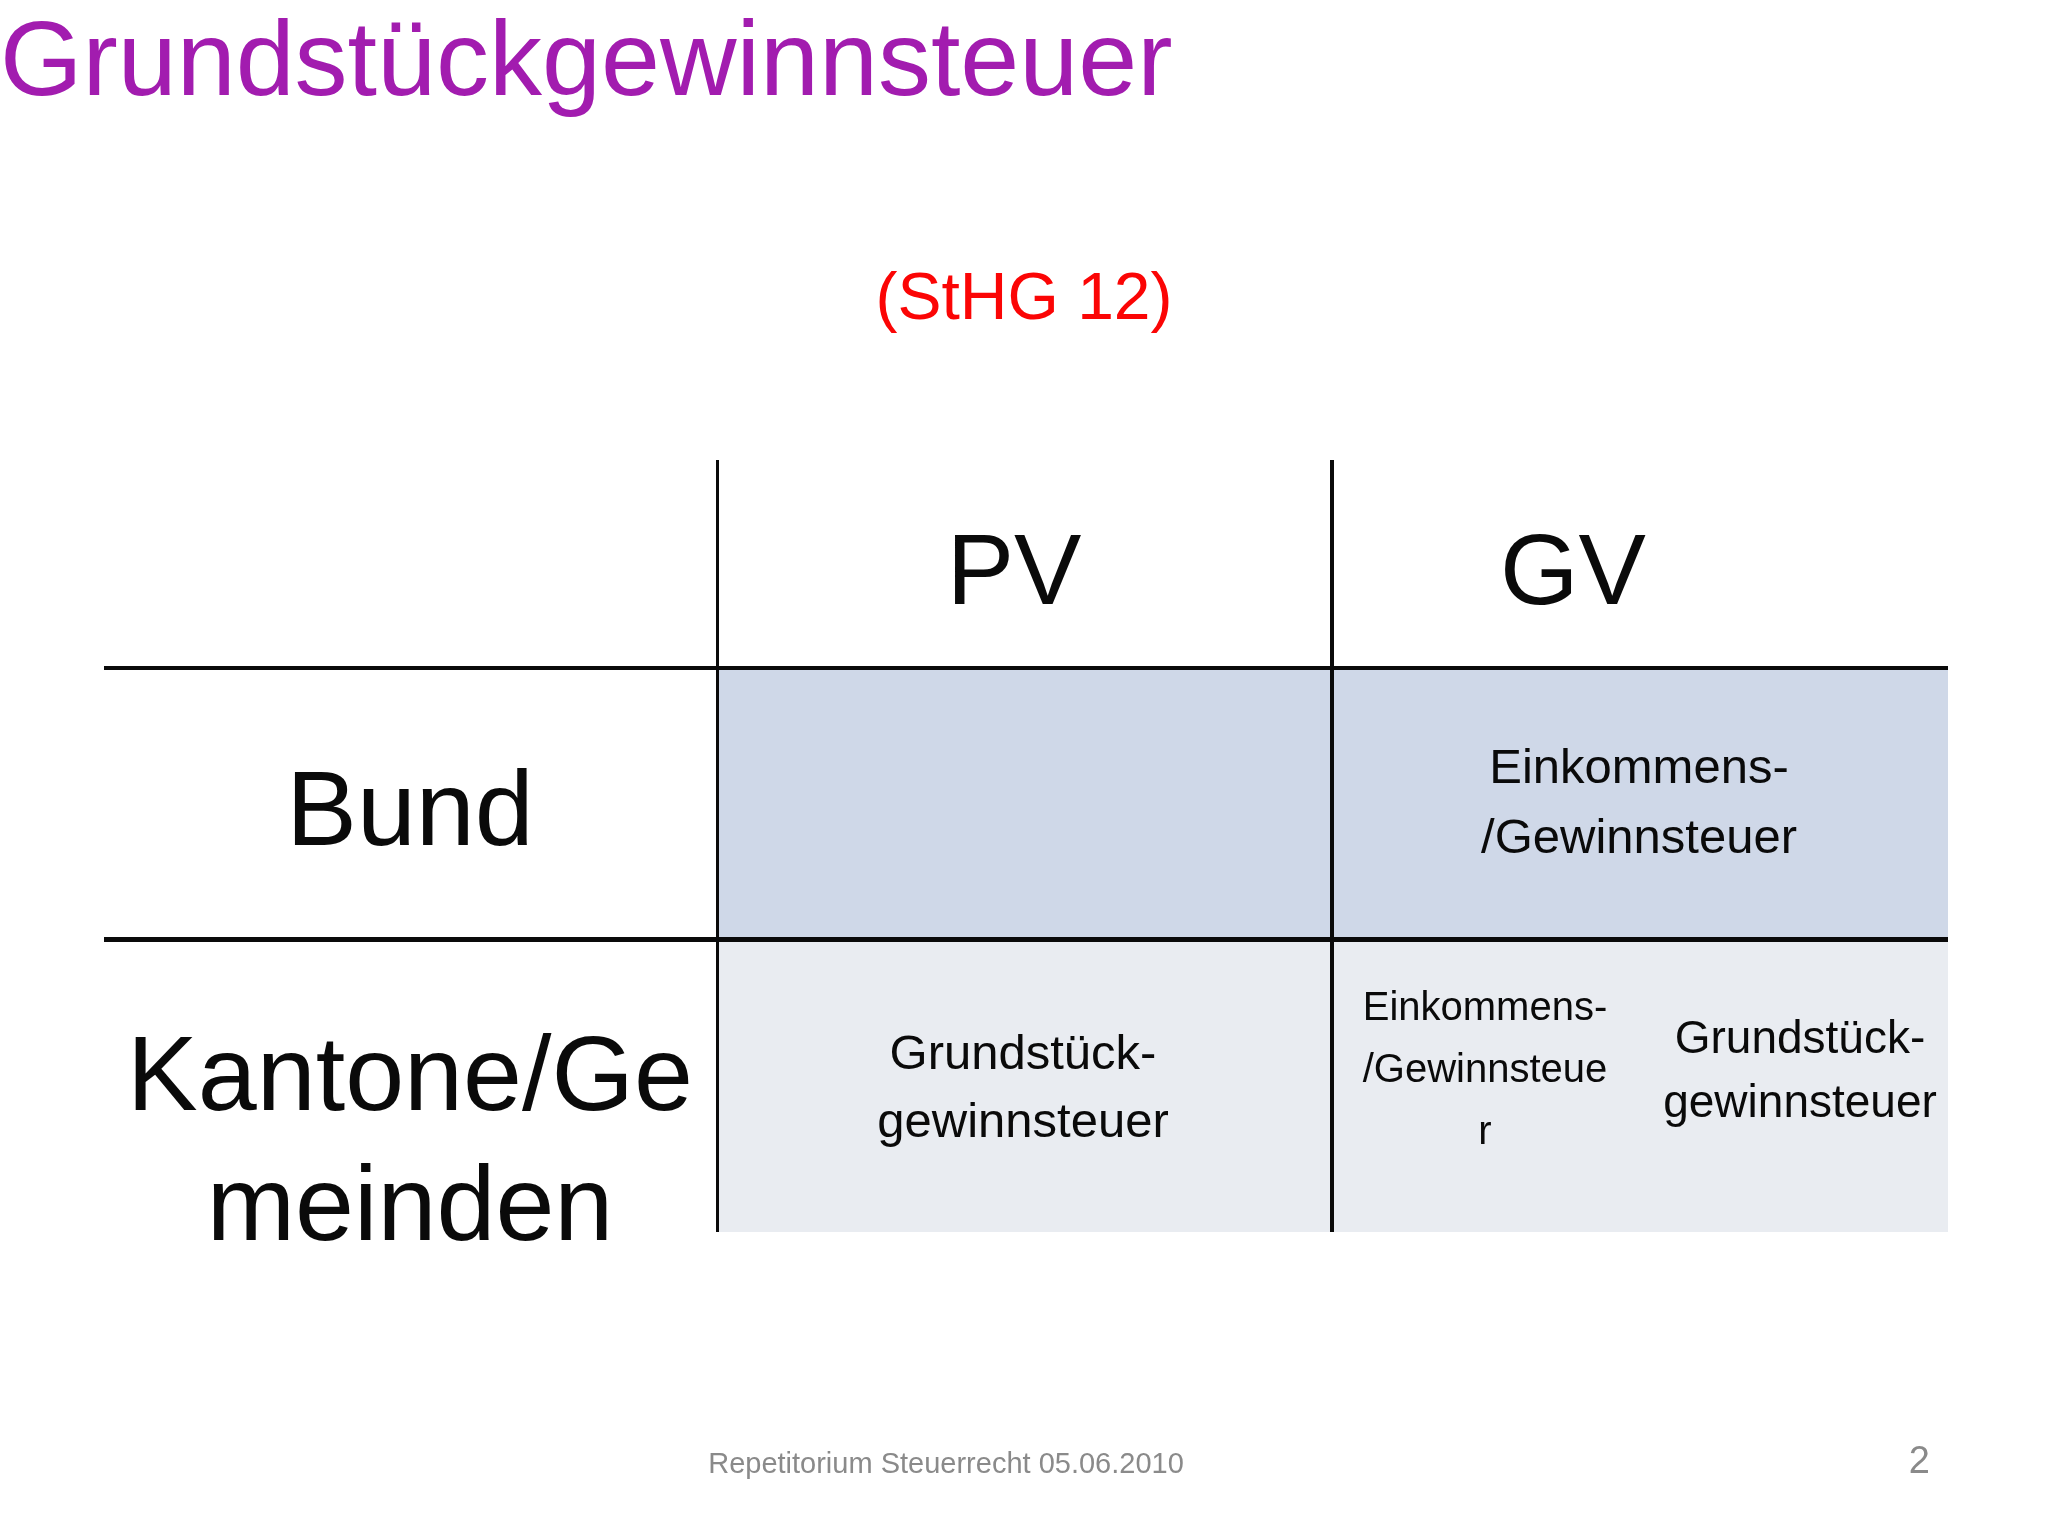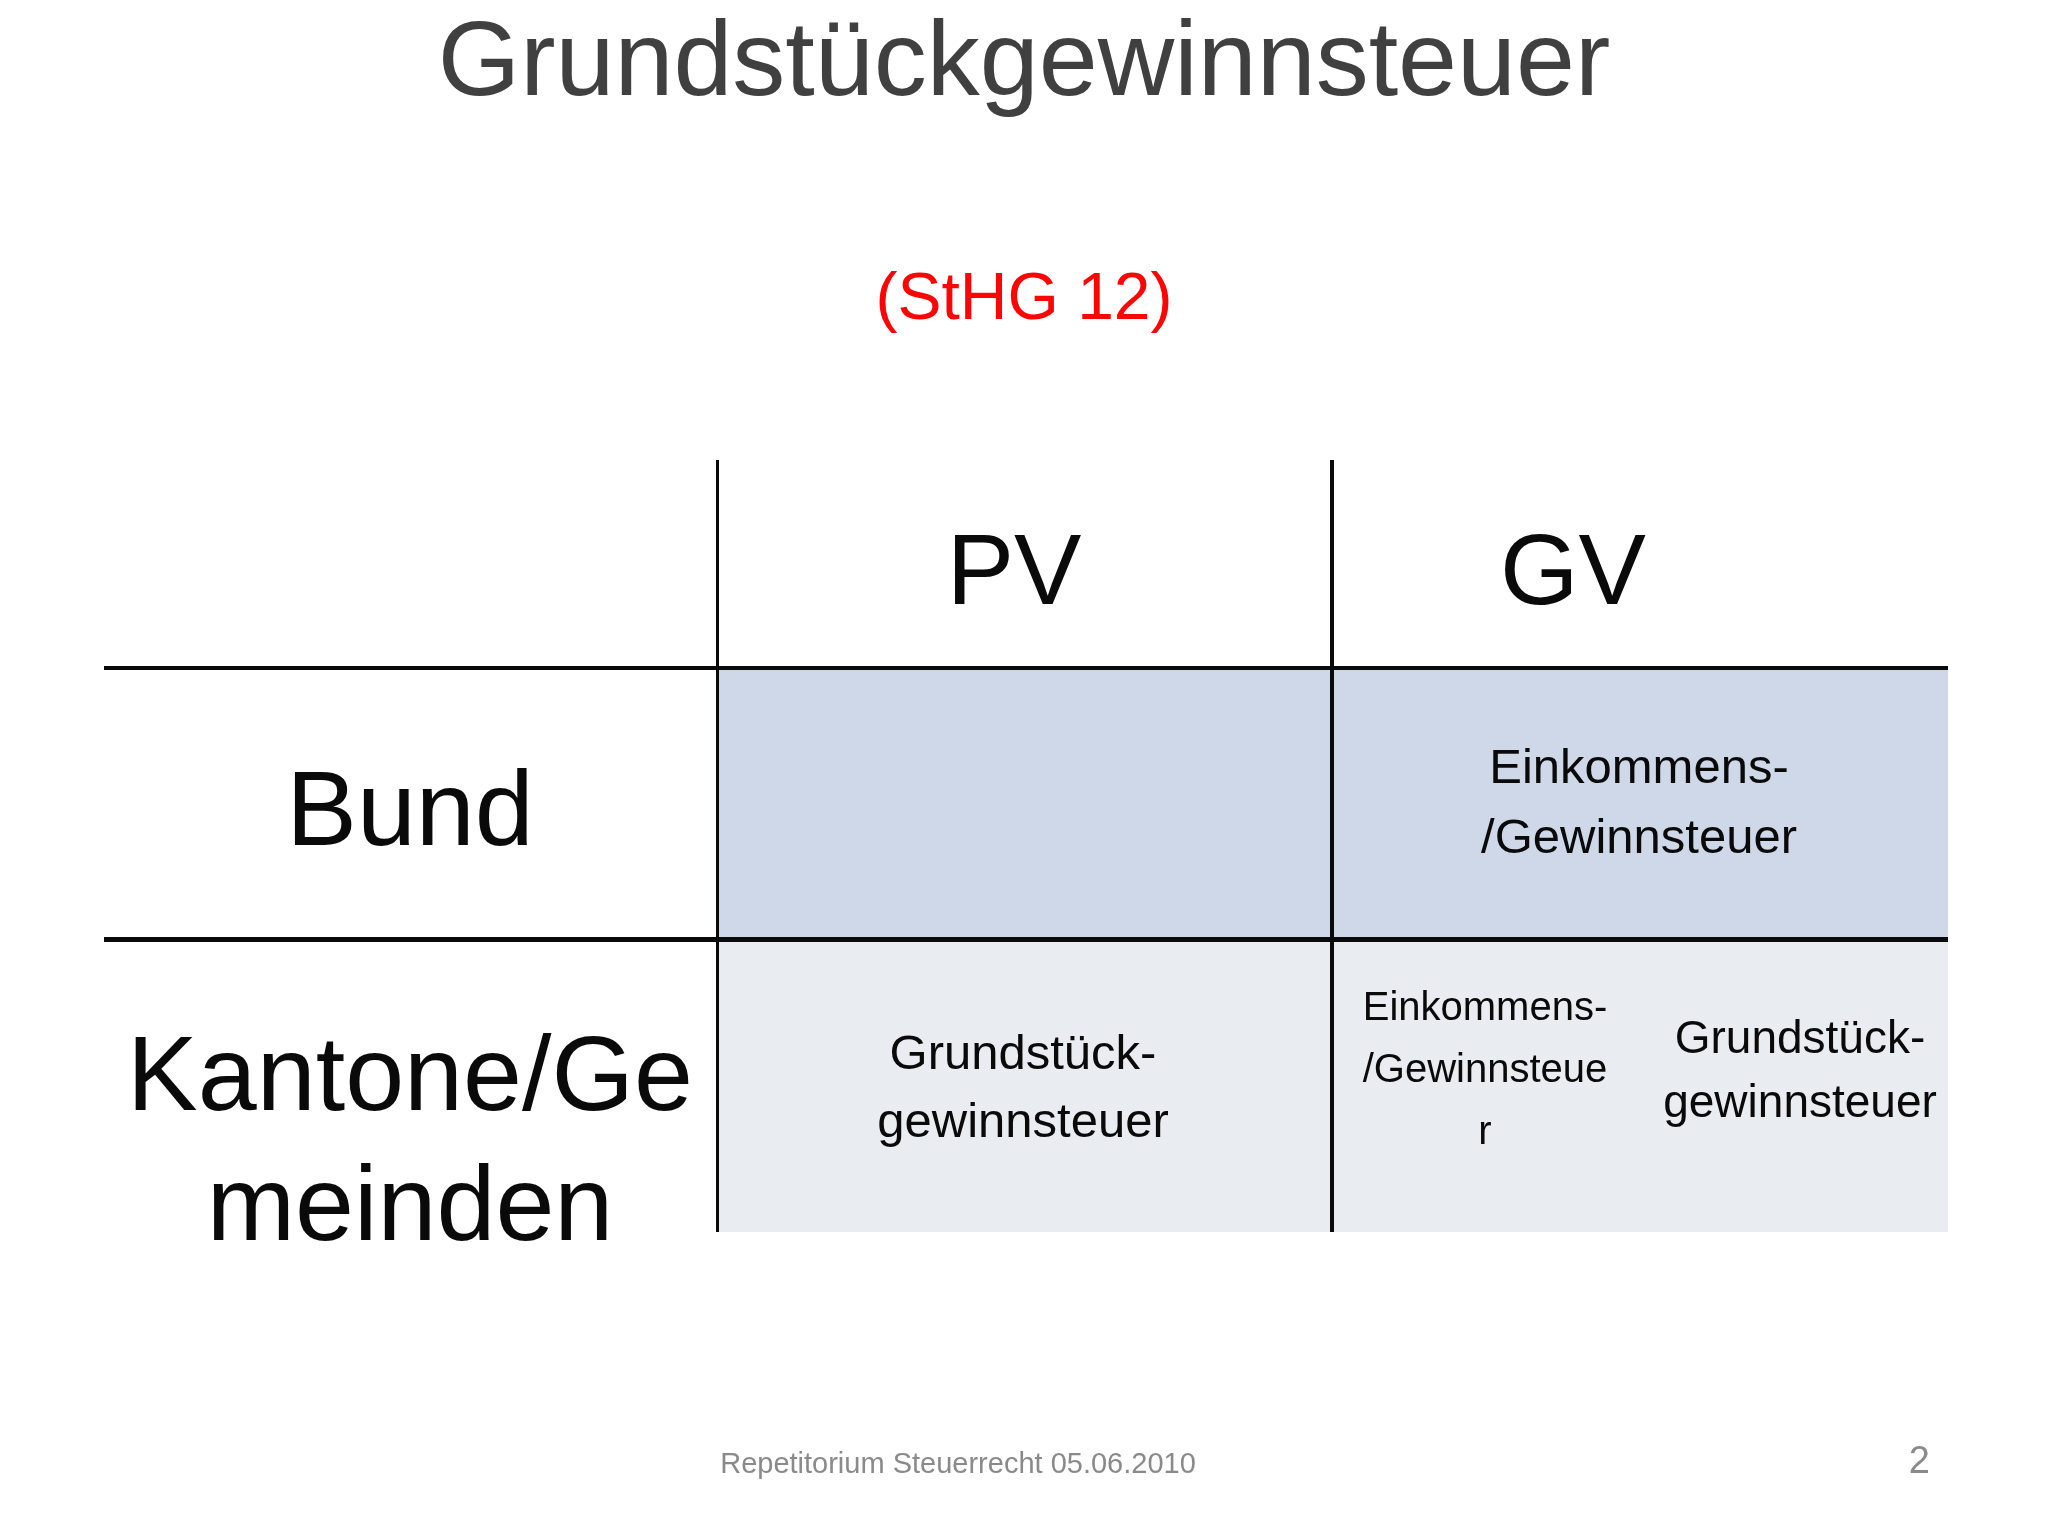--- a/index.html
+++ b/index.html
@@ -11,21 +11,21 @@
     font-family: "Liberation Sans", sans-serif;
     color: #0a0a0a;
     overflow: hidden;
   }
   .abs { position: absolute; }
   .pre { white-space: pre-line; }
 
   .title {
     left: 0; top: 80; width: 2048px;
     font-size: 106px; line-height: 1.1;
-    color: #404040; text-align: center;
+    color: #a21caf; text-align: left;
   }
   .subtitle {
     left: 0; top: 218px; width: 2048px;
     font-size: 66px; line-height: 1.1;
     color: #fb0505; text-align: center; margin-top: 42px;
   }
 
   
   .fill-row1 { left: 716px; top: 670px; width: 1232px; height: 267px; background: #cfd8e8; }
   .fill-row2 { left: 716px; top: 942px; width: 1232px; height: 290px; background: #e9ecf1; }
@@ -47,21 +47,21 @@
   .rowhead-bund { left: 104px; top: 750px; width: 612px; font-size: 106px; line-height: 1.1; text-align: center; }
   .rowhead-kantone { left: 104px; top: 1008px; width: 612px; font-size: 106px; line-height: 130px; text-align: center; }
 
   
   .cell-bund-gv { left: 1330px; top: 731px; width: 618px; font-size: 49px; line-height: 70px; text-align: center; }
   .cell-kantone-pv { left: 716px; top: 1018px; width: 614px; font-size: 49px; line-height: 68px; text-align: center; }
   .cell-kantone-gv-left { left: 1335px; top: 975px; width: 300px; font-size: 40px; line-height: 62px; text-align: center; }
   .cell-kantone-gv-right { left: 1635px; top: 1005px; width: 330px; font-size: 46px; line-height: 64px; text-align: center; }
 
   .footer {
-    left: 12px; top: 1446px; width: 1892px;
+    left: 0; top: 1446px; width: 1892px;
     font-size: 29px; line-height: 1.2;
     color: #8a8a8a; text-align: center;
   }
   .pagenum {
     left: 1830px; top: 1440px; width: 100px;
     font-size: 38px; line-height: 1.1;
     color: #8a8a8a; text-align: right;
   }
 </style>
 </head>

